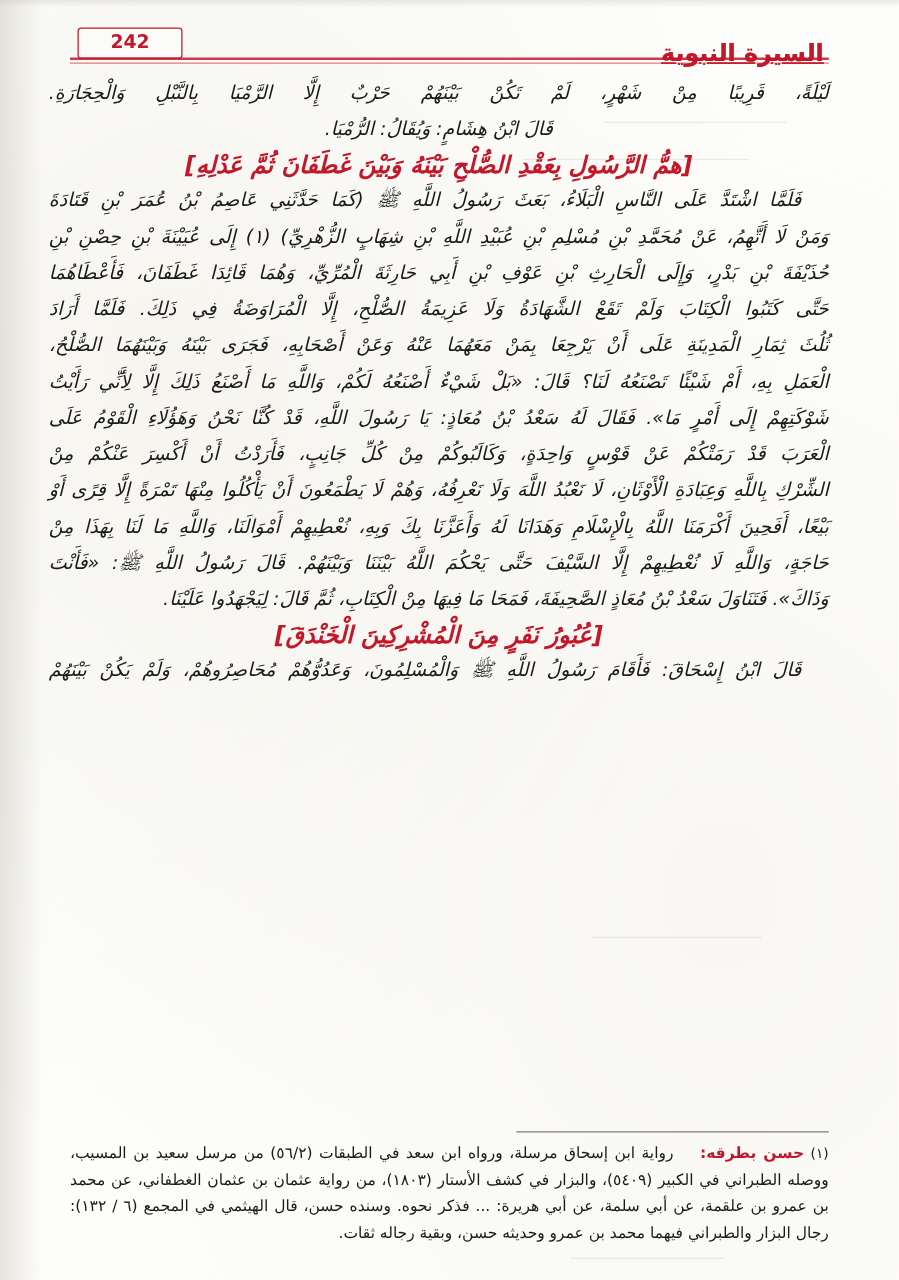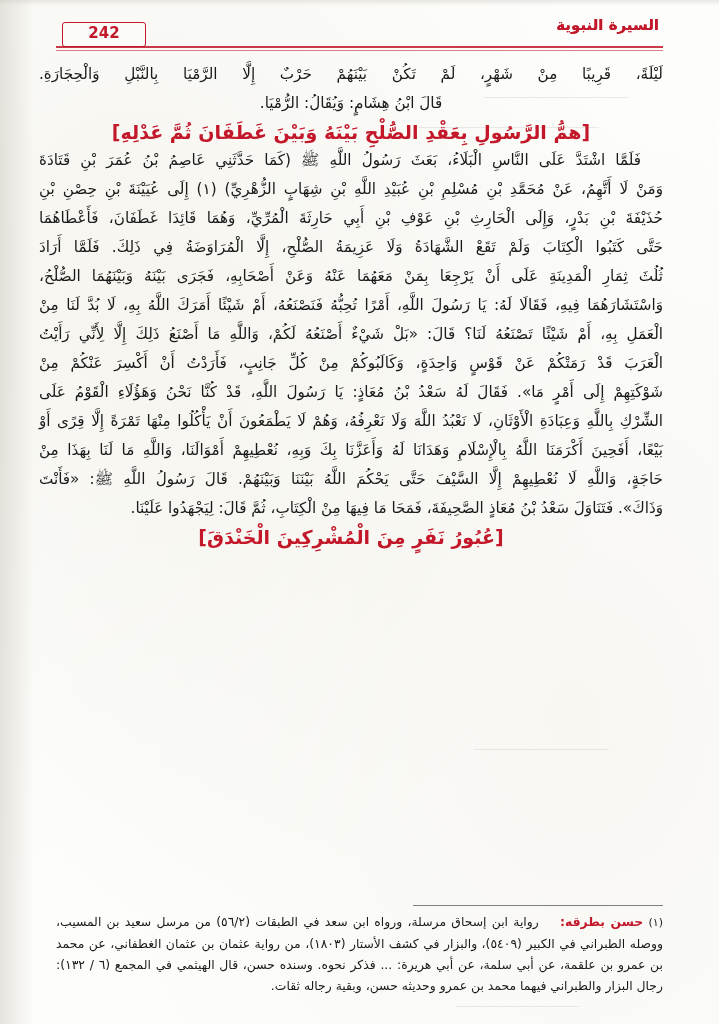--- a/index.html
+++ b/index.html
@@ -53,27 +53,28 @@
     text-align: center;
     color: #c2182a;
     font-size: 15px;
     font-weight: bold;
     font-family: "DejaVu Sans", sans-serif;
     line-height: 1.1;
     background: rgba(255,255,255,0.4);
   }
   .book-title {
     position: absolute;
-    top: 8px;
+    top: 24px;
     right: 60px;
     color: #c2182a;
-    font-size: 15px;
+    font-size: 19px;
     font-weight: bold;
     letter-spacing: 2px;
     text-shadow: 0 0 0.4px #c2182a;
+    text-decoration: underline;
   }
   .header-rule {
     position: absolute;
     top: 46px;
     right: 56px;
     left: 56px;
     height: 1.6px;
     background: #c2182a;
     opacity: 0.85;
   }
@@ -82,20 +83,21 @@
     height: 0.8px;
     opacity: 0.55;
   }
   
   .body {
     position: absolute;
     top: 62px;
     right: 56px;
     left: 39px;
     height: 790px;
+    font-style: italic;
   }
   p.line {
     margin: 0 0 4px 0;
     font-size: 15.2px;
     line-height: 25px;
     color: #1a1a1a;
     text-align: justify;
     text-align-last: justify;
     font-family: "DejaVu Sans", sans-serif;
   }
@@ -199,32 +201,34 @@
     <p class="line center">قَالَ ابْنُ هِشَامٍ: وَيُقَالُ: الرُّمْيَا.</p>
 
     <p class="heading-red">[همُّ الرَّسُولِ بِعَقْدِ الصُّلْحِ بَيْنَهُ وَبَيْنَ غَطَفَانَ ثُمَّ عَدْلِهِ]</p>
 
     <div class="para">
       <p class="line">فَلَمَّا اشْتَدَّ عَلَى النَّاسِ الْبَلَاءُ، بَعَثَ رَسُولُ اللَّهِ ﷺ (كَمَا حَدَّثَنِي عَاصِمُ بْنُ عُمَرَ بْنِ قَتَادَةَ</p>
       <p class="line">وَمَنْ لَا أَتَّهِمُ، عَنْ مُحَمَّدِ بْنِ مُسْلِمِ بْنِ عُبَيْدِ اللَّهِ بْنِ شِهَابٍ الزُّهْرِيِّ) (١) إِلَى عُيَيْنَةَ بْنِ حِصْنِ بْنِ</p>
       <p class="line">حُذَيْفَةَ بْنِ بَدْرٍ، وَإِلَى الْحَارِثِ بْنِ عَوْفِ بْنِ أَبِي حَارِثَةَ الْمُرِّيِّ، وَهُمَا قَائِدَا غَطَفَانَ، فَأَعْطَاهُمَا</p>
       <p class="line">حَتَّى كَتَبُوا الْكِتَابَ وَلَمْ تَقَعْ الشَّهَادَةُ وَلَا عَزِيمَةُ الصُّلْحِ، إِلَّا الْمُرَاوَضَةُ فِي ذَلِكَ. فَلَمَّا أَرَادَ</p>
       <p class="line">ثُلُثَ ثِمَارِ الْمَدِينَةِ عَلَى أَنْ يَرْجِعَا بِمَنْ مَعَهُمَا عَنْهُ وَعَنْ أَصْحَابِهِ، فَجَرَى بَيْنَهُ وَبَيْنَهُمَا الصُّلْحُ،</p>
-      <p class="line">وَاسْتَشَارَهُمَا فِيهِ، فَقَالَا لَهُ: يَا رَسُولَ اللَّهِ، أَمْرًا تُحِبُّهُ فَنَصْنَعُهُ، أَمْ شَيْئًا أَمَرَكَ اللَّهُ بِهِ، لَا بُدَّ لَنَا مِنْ</p>
       <p class="line">الْعَمَلِ بِهِ، أَمْ شَيْئًا تَصْنَعُهُ لَنَا؟ قَالَ: «بَلْ شَيْءٌ أَصْنَعُهُ لَكُمْ، وَاللَّهِ مَا أَصْنَعُ ذَلِكَ إِلَّا لِأَنِّي رَأَيْتُ</p>
+      <p class="line">شَوْكَتِهِمْ إِلَى أَمْرٍ مَا». فَقَالَ لَهُ سَعْدُ بْنُ مُعَاذٍ: يَا رَسُولَ اللَّهِ، قَدْ كُنَّا نَحْنُ وَهَؤُلَاءِ الْقَوْمُ عَلَى</p>
       <p class="line">الْعَرَبَ قَدْ رَمَتْكُمْ عَنْ قَوْسٍ وَاحِدَةٍ، وَكَالَبُوكُمْ مِنْ كُلِّ جَانِبٍ، فَأَرَدْتُ أَنْ أَكْسِرَ عَنْكُمْ مِنْ</p>
-      <p class="line">شَوْكَتِهِمْ إِلَى أَمْرٍ مَا». فَقَالَ لَهُ سَعْدُ بْنُ مُعَاذٍ: يَا رَسُولَ اللَّهِ، قَدْ كُنَّا نَحْنُ وَهَؤُلَاءِ الْقَوْمُ عَلَى</p>
       <p class="line">الشِّرْكِ بِاللَّهِ وَعِبَادَةِ الْأَوْثَانِ، لَا نَعْبُدُ اللَّهَ وَلَا نَعْرِفُهُ، وَهُمْ لَا يَطْمَعُونَ أَنْ يَأْكُلُوا مِنْهَا تَمْرَةً إِلَّا قِرًى أَوْ</p>
       <p class="line">بَيْعًا، أَفَحِينَ أَكْرَمَنَا اللَّهُ بِالْإِسْلَامِ وَهَدَانَا لَهُ وَأَعَزَّنَا بِكَ وَبِهِ، نُعْطِيهِمْ أَمْوَالَنَا، وَاللَّهِ مَا لَنَا بِهَذَا مِنْ</p>
       <p class="line">حَاجَةٍ، وَاللَّهِ لَا نُعْطِيهِمْ إِلَّا السَّيْفَ حَتَّى يَحْكُمَ اللَّهُ بَيْنَنَا وَبَيْنَهُمْ. قَالَ رَسُولُ اللَّهِ ﷺ: «فَأَنْتَ</p>
       <p class="line last">وَذَاكَ». فَتَنَاوَلَ سَعْدُ بْنُ مُعَاذٍ الصَّحِيفَةَ، فَمَحَا مَا فِيهَا مِنْ الْكِتَابِ، ثُمَّ قَالَ: لِيَجْهَدُوا عَلَيْنَا.</p>
     </div>
 
     <p class="heading-red">[عُبُورُ نَفَرٍ مِنَ الْمُشْرِكِينَ الْخَنْدَقَ]</p>
 
+    <div class="para">
+      <p class="line">قَالَ ابْنُ إِسْحَاقَ: فَأَقَامَ رَسُولُ اللَّهِ ﷺ وَالْمُسْلِمُونَ، وَعَدُوُّهُمْ مُحَاصِرُوهُمْ، وَلَمْ يَكُنْ بَيْنَهُمْ</p>
+    </div>
 
   </div>
 
   <div class="footnote-rule"></div>
   <div class="footnote">
     <p>
       <span class="marker">(١)</span>
       <span class="red">حسن بطرقه:</span><span> رواية ابن إسحاق مرسلة، ورواه ابن سعد في الطبقات (٥٦/٢) من مرسل سعيد بن المسيب، ووصله الطبراني في الكبير (٥٤٠٩)، والبزار في كشف الأستار (١٨٠٣)، من رواية عثمان بن عثمان الغطفاني، عن محمد بن عمرو بن علقمة، عن أبي سلمة، عن أبي هريرة: ... فذكر نحوه. وسنده حسن، قال الهيثمي في المجمع (٦ / ١٣٢): رجال البزار والطبراني فيهما محمد بن عمرو وحديثه حسن، وبقية رجاله ثقات.</span>
     </p>
   </div>

